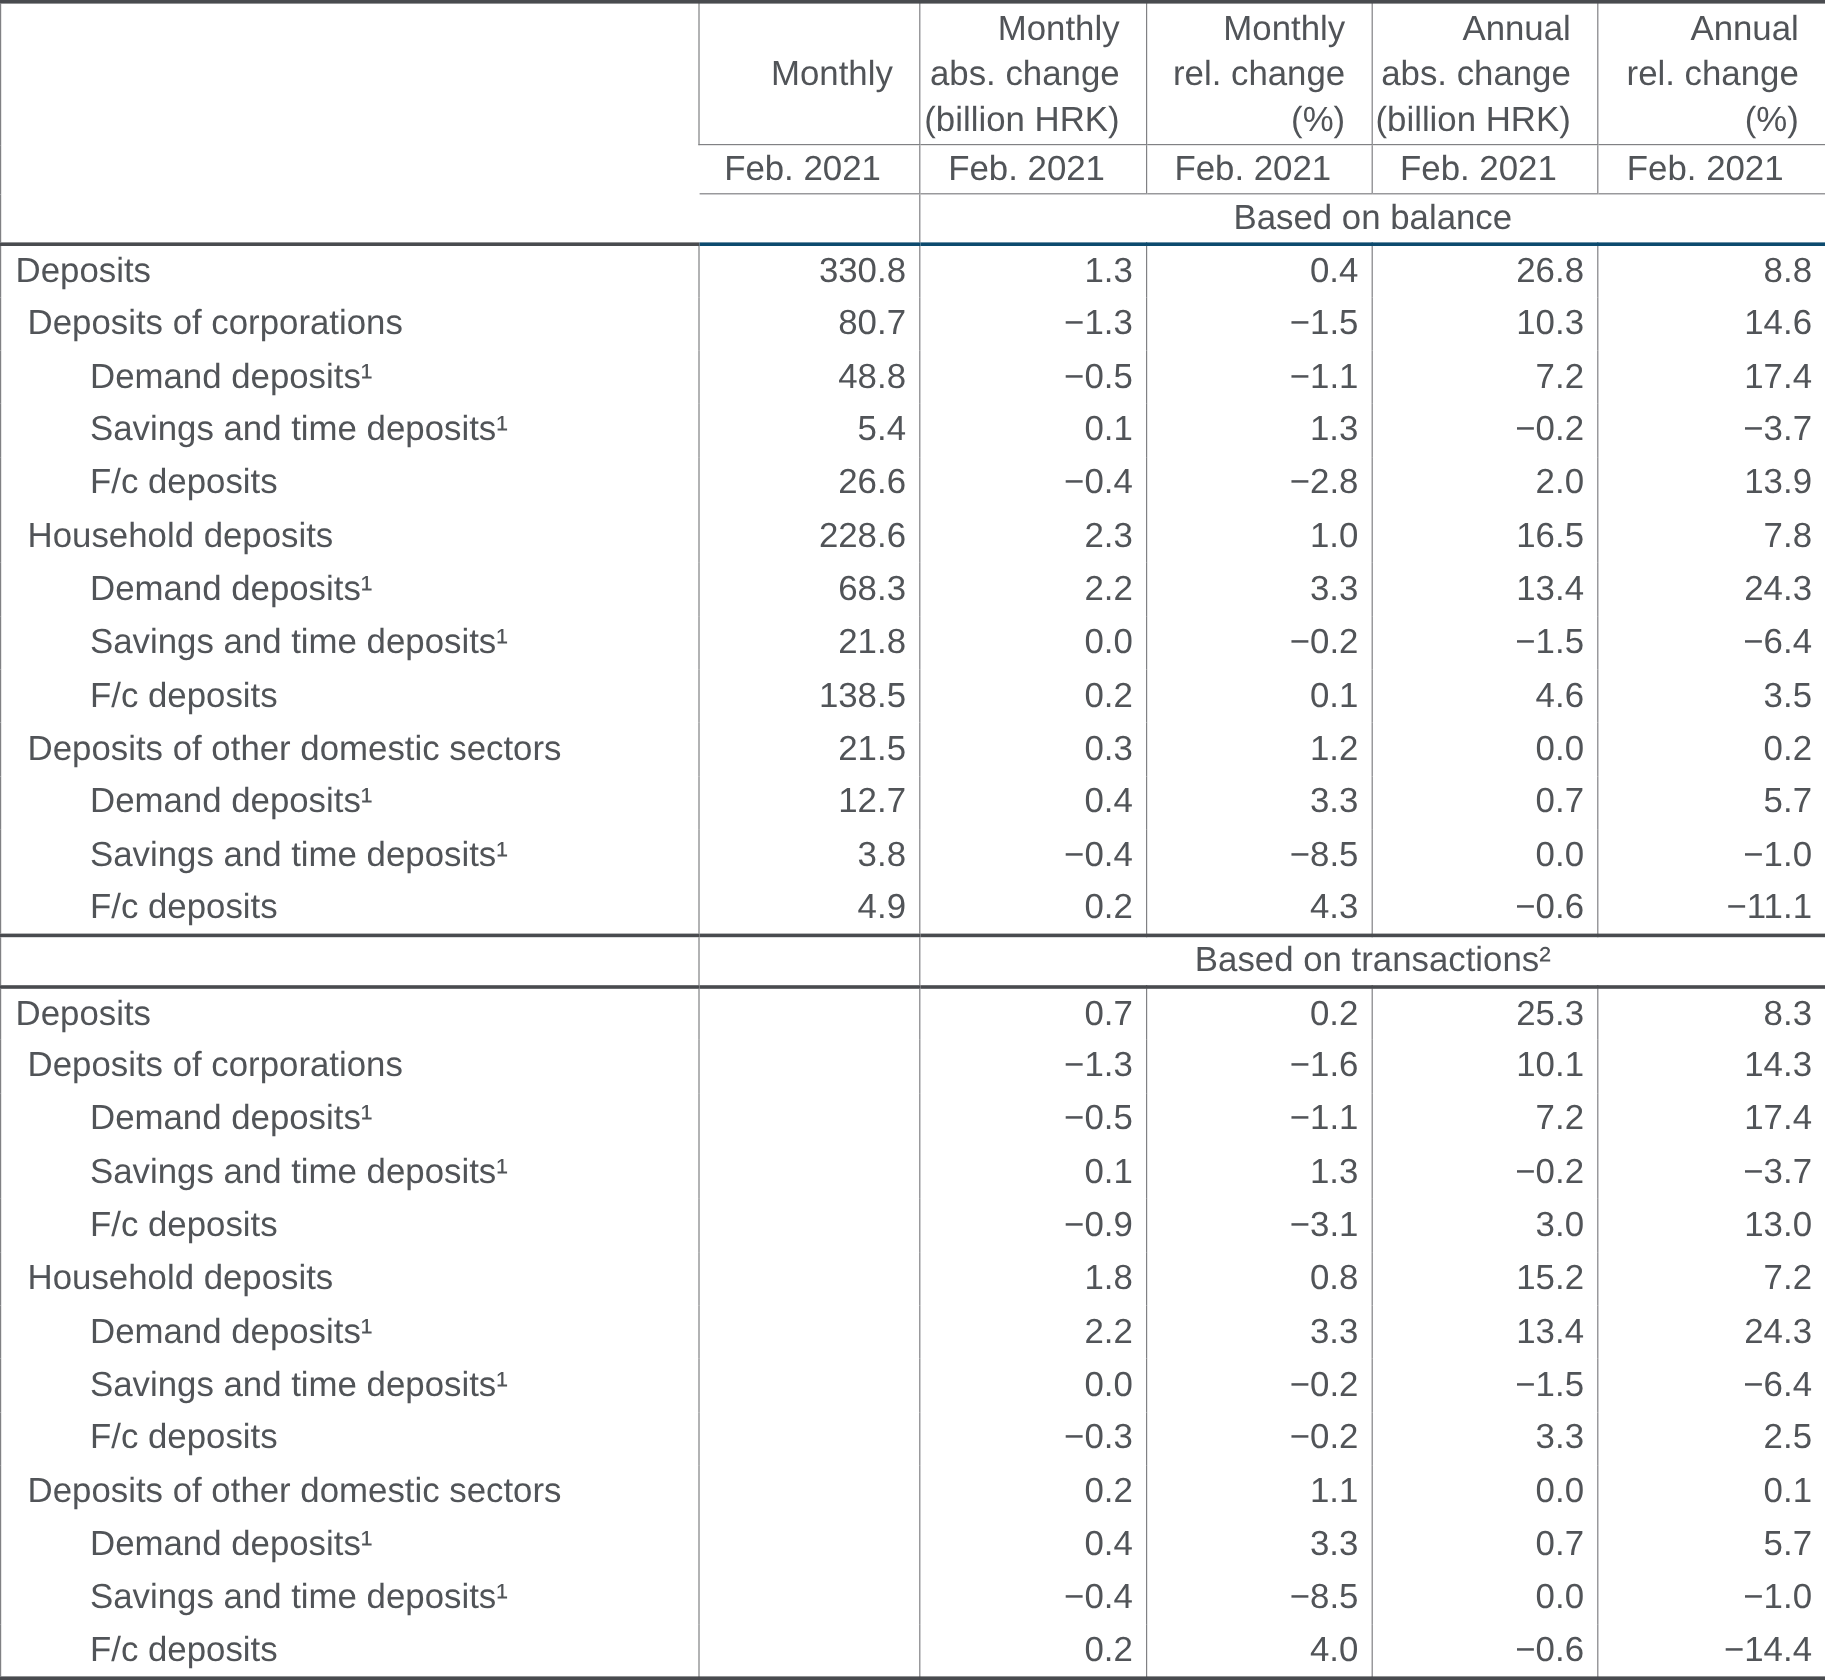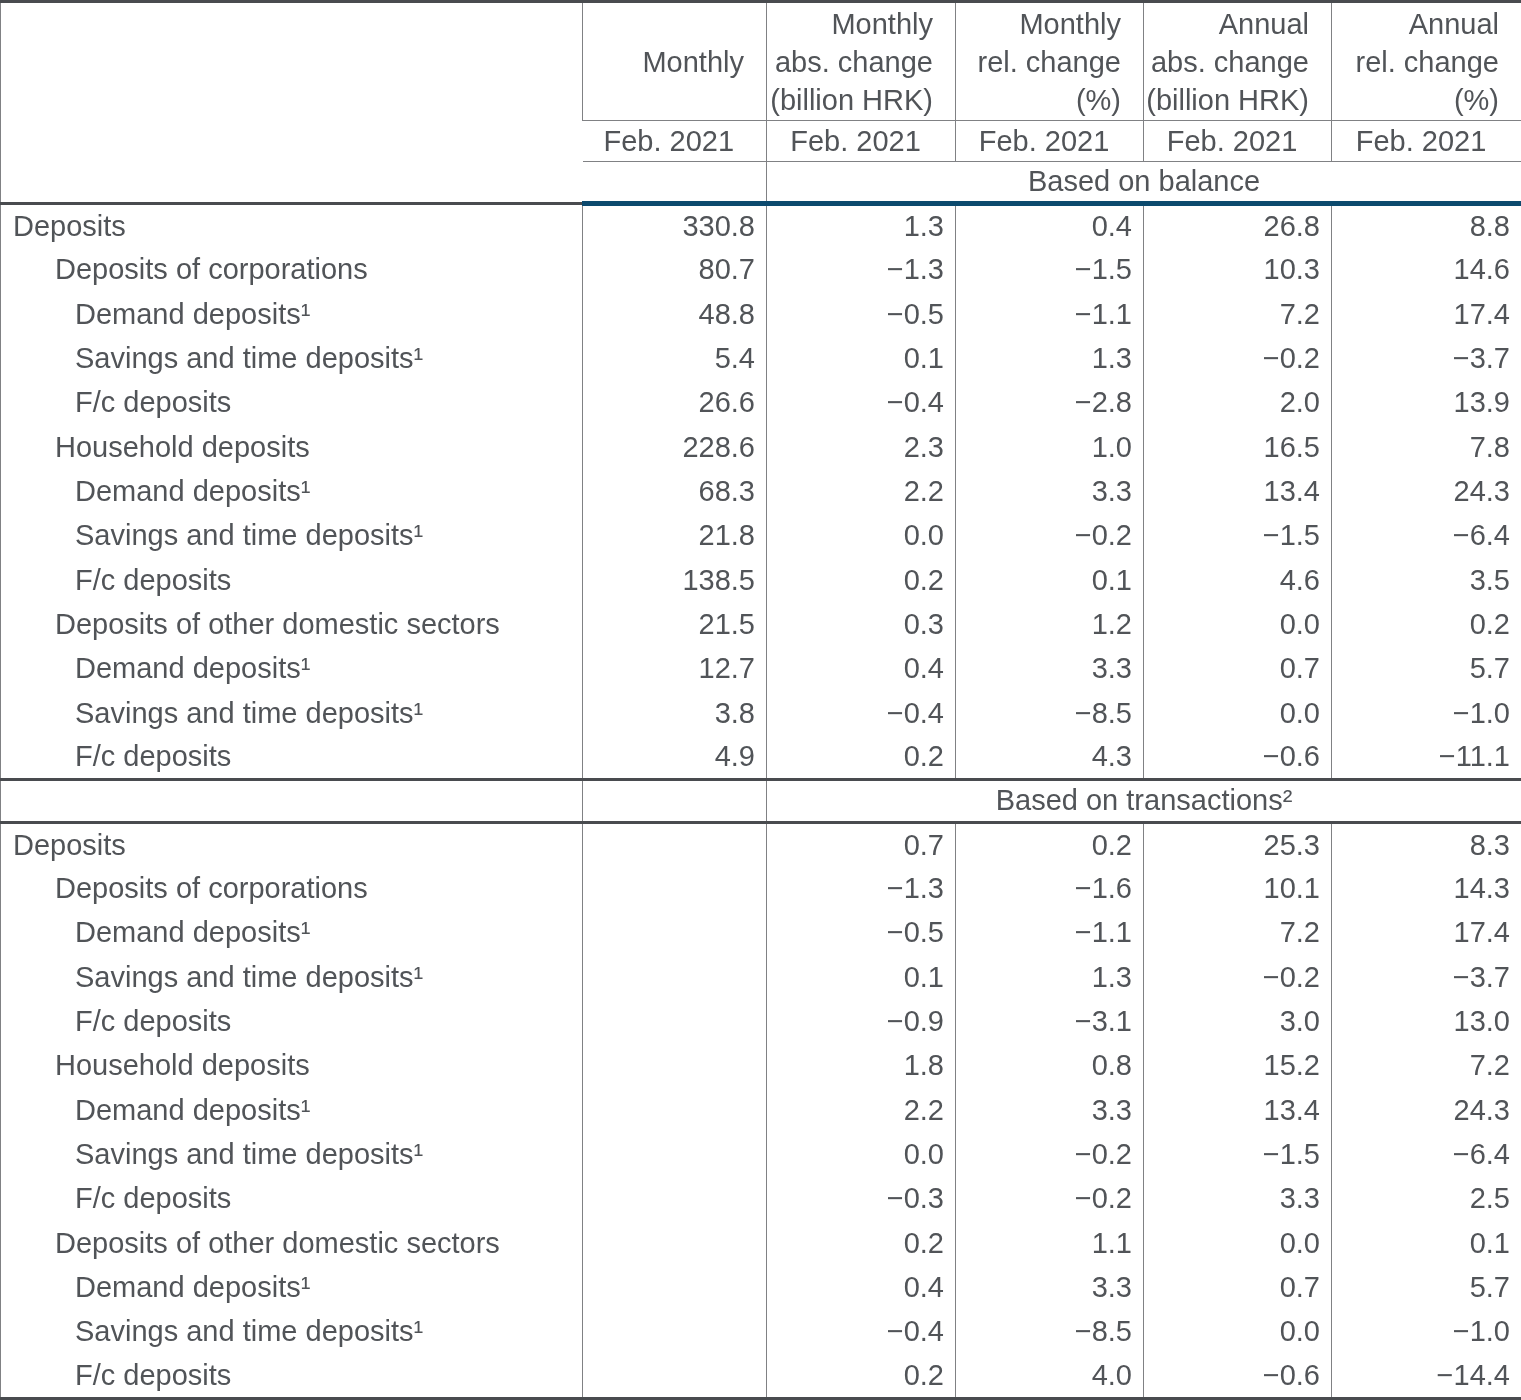--- a/index.html
+++ b/index.html
@@ -56,33 +56,33 @@
   }
   .period-head {
     text-align: center;
     padding-right: 11px;
     border-bottom: 1px solid #808184;
   }
   .label-head {
     border-bottom: 3px solid #494b4f;
   }
   tr.section-row th {
-    border-bottom: 5px solid #0c4a6e;
+    border-bottom: 3px solid #0c4a6e;
   }
   .section-title {
     text-align: center;
   }
   tr.section-sep td {
     border-top: 3px solid #494b4f;
     border-bottom: 3px solid #494b4f;
   }
   td.label { text-align: left; }
   td.num   { text-align: right; padding-right: 11px; }
   .indent-0 { padding-left: 12px; }
-  .indent-1 { padding-left: 54px; }
+  .indent-1 { padding-left: 22px; }
   .indent-2 { padding-left: 74px; }
 </style>
 </head>
 <body>
 
 <div class="wrap">
   <table>
     <colgroup>
       <col style="width:582px">
       <col style="width:184px">

